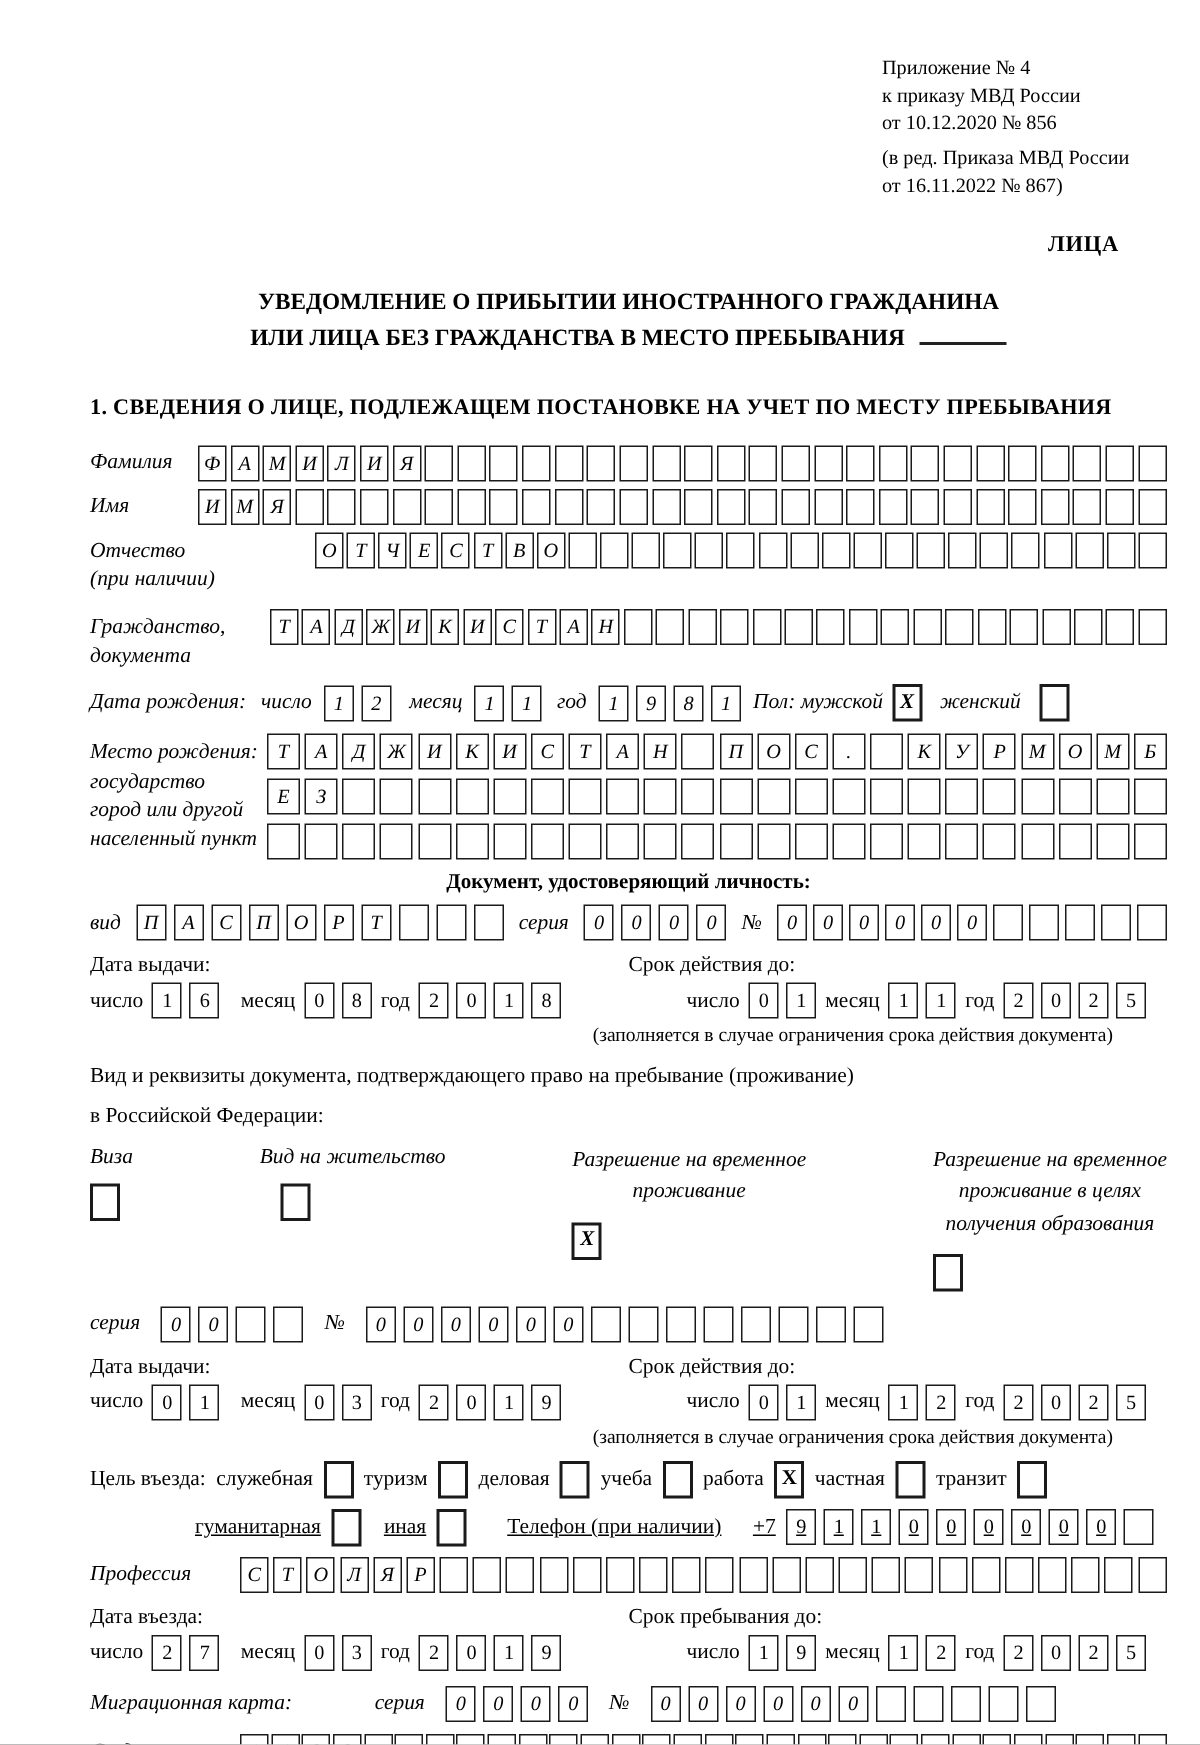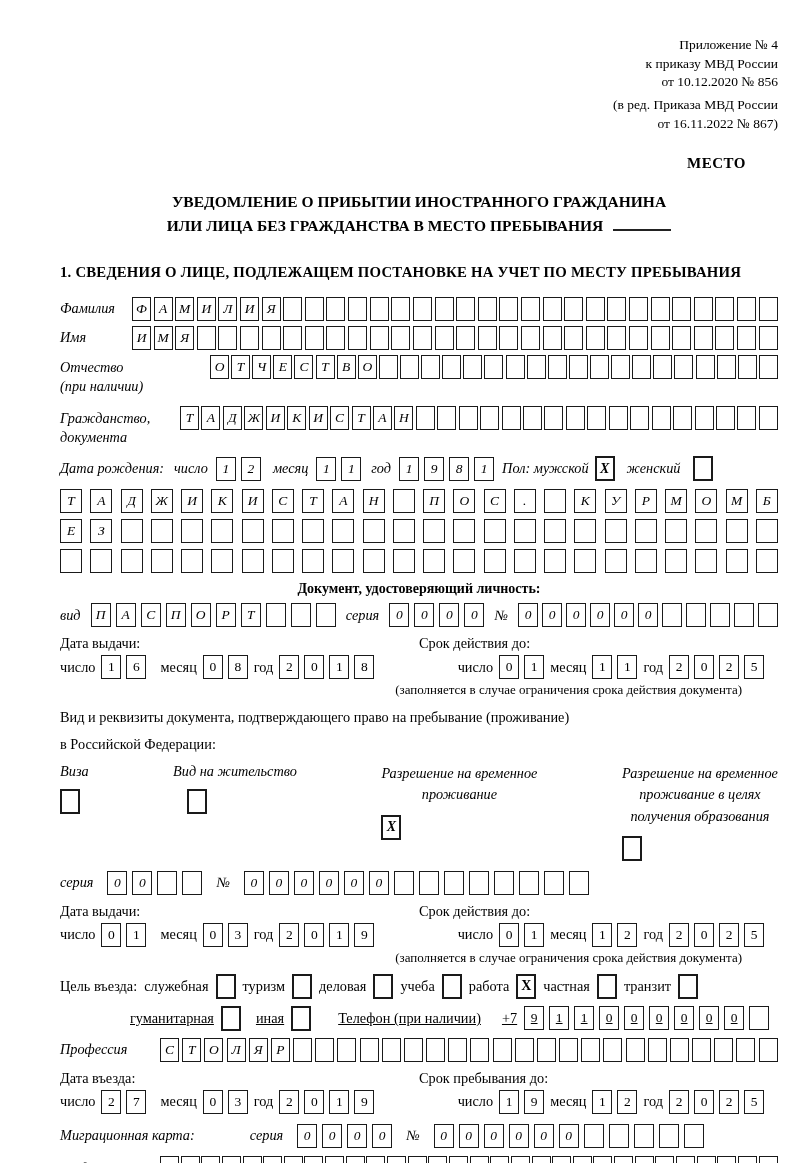--- a/index.html
+++ b/index.html
@@ -1,21 +1,21 @@
 <!DOCTYPE html>
 <html><head>
 <meta charset="utf-8">
 <style>
   html,body { margin:0; padding:0; background:#888; }
   .page {
     position:relative; width:800px; height:1163px; background:#ffffff;
     font-family:"Liberation Serif","DejaVu Serif",serif; color:#000;
     box-sizing:border-box; padding:36px 22px 10px 60px; overflow:hidden;
   }
-  .hdr { margin-left:auto; width:190px; font-size:13.5px; line-height:1.38;text-align:right; }
+  .hdr { margin-left:auto; width:190px; font-size:13.5px; line-height:1.38; }
   .hdr .gap { height:4px; }
   .forma { text-align:right; padding-right:32px; font-weight:bold; font-size:15px; margin-top:22px; letter-spacing:.5px;}
   .title { text-align:center; font-weight:bold; font-size:15.5px; line-height:1.55; margin-top:18px; }
   .blankline { display:inline-block; width:58px; border-bottom:2px solid #222; margin-left:10px; }
   .sec1 { font-weight:bold; font-size:14.8px; margin-top:26px; margin-bottom:16px; letter-spacing:.2px; }
 
   .frow { display:flex; align-items:flex-start; margin-bottom:5px; font-size:14.3px;font-style:italic; }
   .lbl { flex:none; line-height:1.2; padding-top:3px; }
   .lbl div { line-height:1.35; }
   .w72  { width:72px; } .w120 { width:120px; }
@@ -66,21 +66,21 @@
 <div class="page">
 
   <div class="hdr">
     <div>Приложение № 4</div>
     <div>к приказу МВД России</div>
     <div>от 10.12.2020 № 856</div>
     <div class="gap"></div>
     <div>(в ред. Приказа МВД России</div>
     <div>от 16.11.2022 № 867)</div>
   </div>
-  <div class="forma">МЕСТО</div>
+  <div class="forma">ЛИЦА</div>
 
   <div class="title">
     <div>УВЕДОМЛЕНИЕ О ПРИБЫТИИ ИНОСТРАННОГО ГРАЖДАНИНА</div>
     <div><span>ИЛИ ЛИЦА БЕЗ ГРАЖДАНСТВА В МЕСТО ПРЕБЫВАНИЯ</span><span class="blankline"></span></div>
   </div>
 
   <div class="sec1">1. СВЕДЕНИЯ О ЛИЦЕ, ПОДЛЕЖАЩЕМ ПОСТАНОВКЕ НА УЧЕТ ПО МЕСТУ ПРЕБЫВАНИЯ</div>
 
   <div class="frow">
     <div class="lbl w72">Фамилия</div>
@@ -252,20 +252,26 @@
           <span class="cell">1</span>
         </span>
     </span>
     <span style="margin-left:8px">Пол: мужской</span>
     <span class="chk" style="margin-left:6px">X</span>
     <span style="margin-left:12px">женский</span>
     <span class="chk" style="margin-left:12px"></span>
   </div>
 
   <div class="frow">
+    <div class="lbl" style="width:118px">
+      <div>Место рождения:</div>
+      <div>государство</div>
+      <div>город или другой</div>
+      <div>населенный пункт</div>
+    </div>
     <div style="flex:1">
       <div class="boxrow wide" style="margin-bottom:6px">
           <span class="cell">Т</span>
           <span class="cell">А</span>
           <span class="cell">Д</span>
           <span class="cell">Ж</span>
           <span class="cell">И</span>
           <span class="cell">К</span>
           <span class="cell">И</span>
           <span class="cell">С</span>

